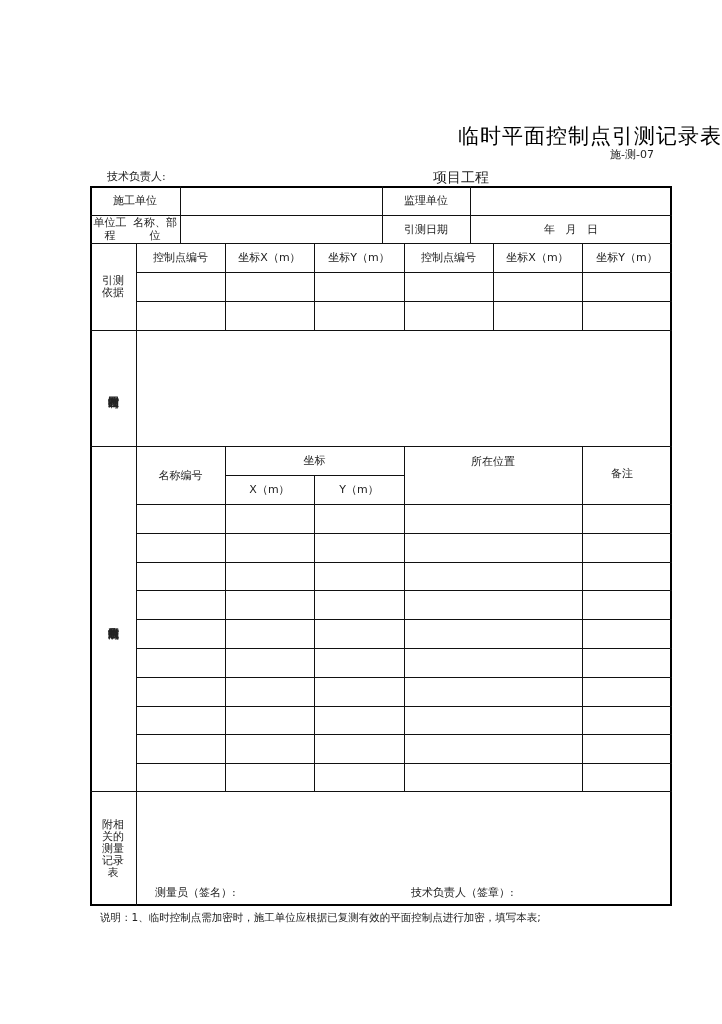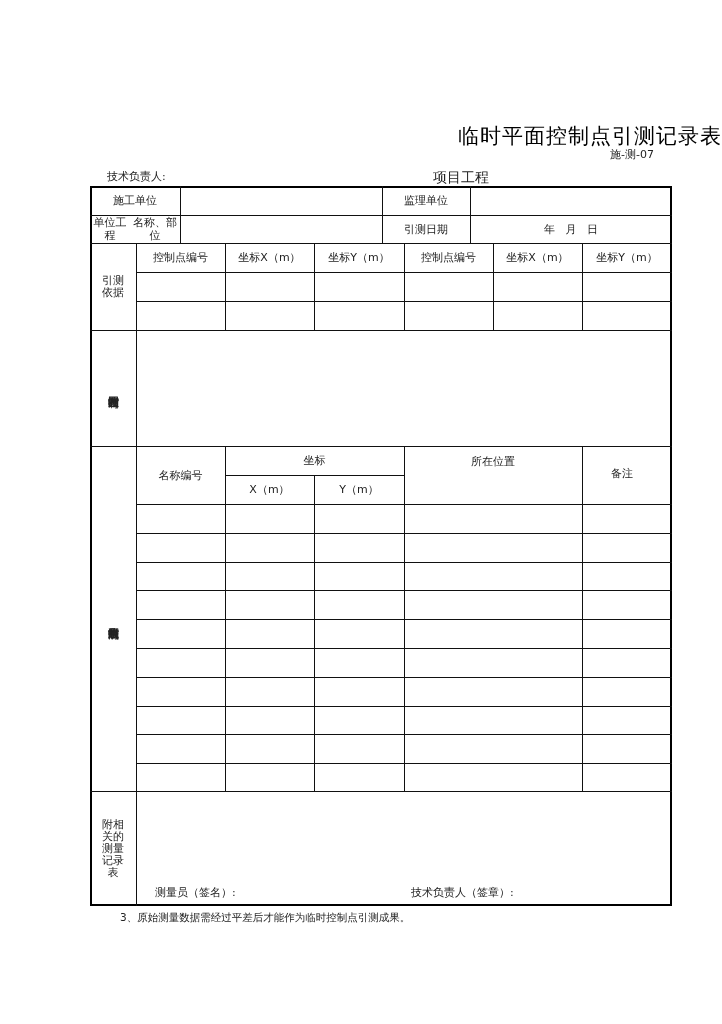--- a/index.html
+++ b/index.html
@@ -130,14 +130,14 @@
 <div class="field" style="left:137px;top:764px;width:534px;height:26px"></div>
 
 <div class="cell" style="left:90px;top:791px;width:46px;height:115px">
   <span style="width:26px;line-height:12px;font-size:11px">附相关的测量记录表</span>
 </div>
 <div class="field" style="left:137px;top:792px;width:534px;height:85px"></div>
 <div class="sig" style="left:155px;top:885px">测量员（签名）:</div>
 <div class="sig" style="left:411px;top:885px">技术负责人（签章）:</div>
 
 <div class="abs notes">
-  <div>      3、原始测量数据需经过平差后才能作为临时控制点引测成果。</div>
+  <div>说明：1、临时控制点需加密时，施工单位应根据已复测有效的平面控制点进行加密，填写本表;</div>
 </div>
 
 </body></html>

